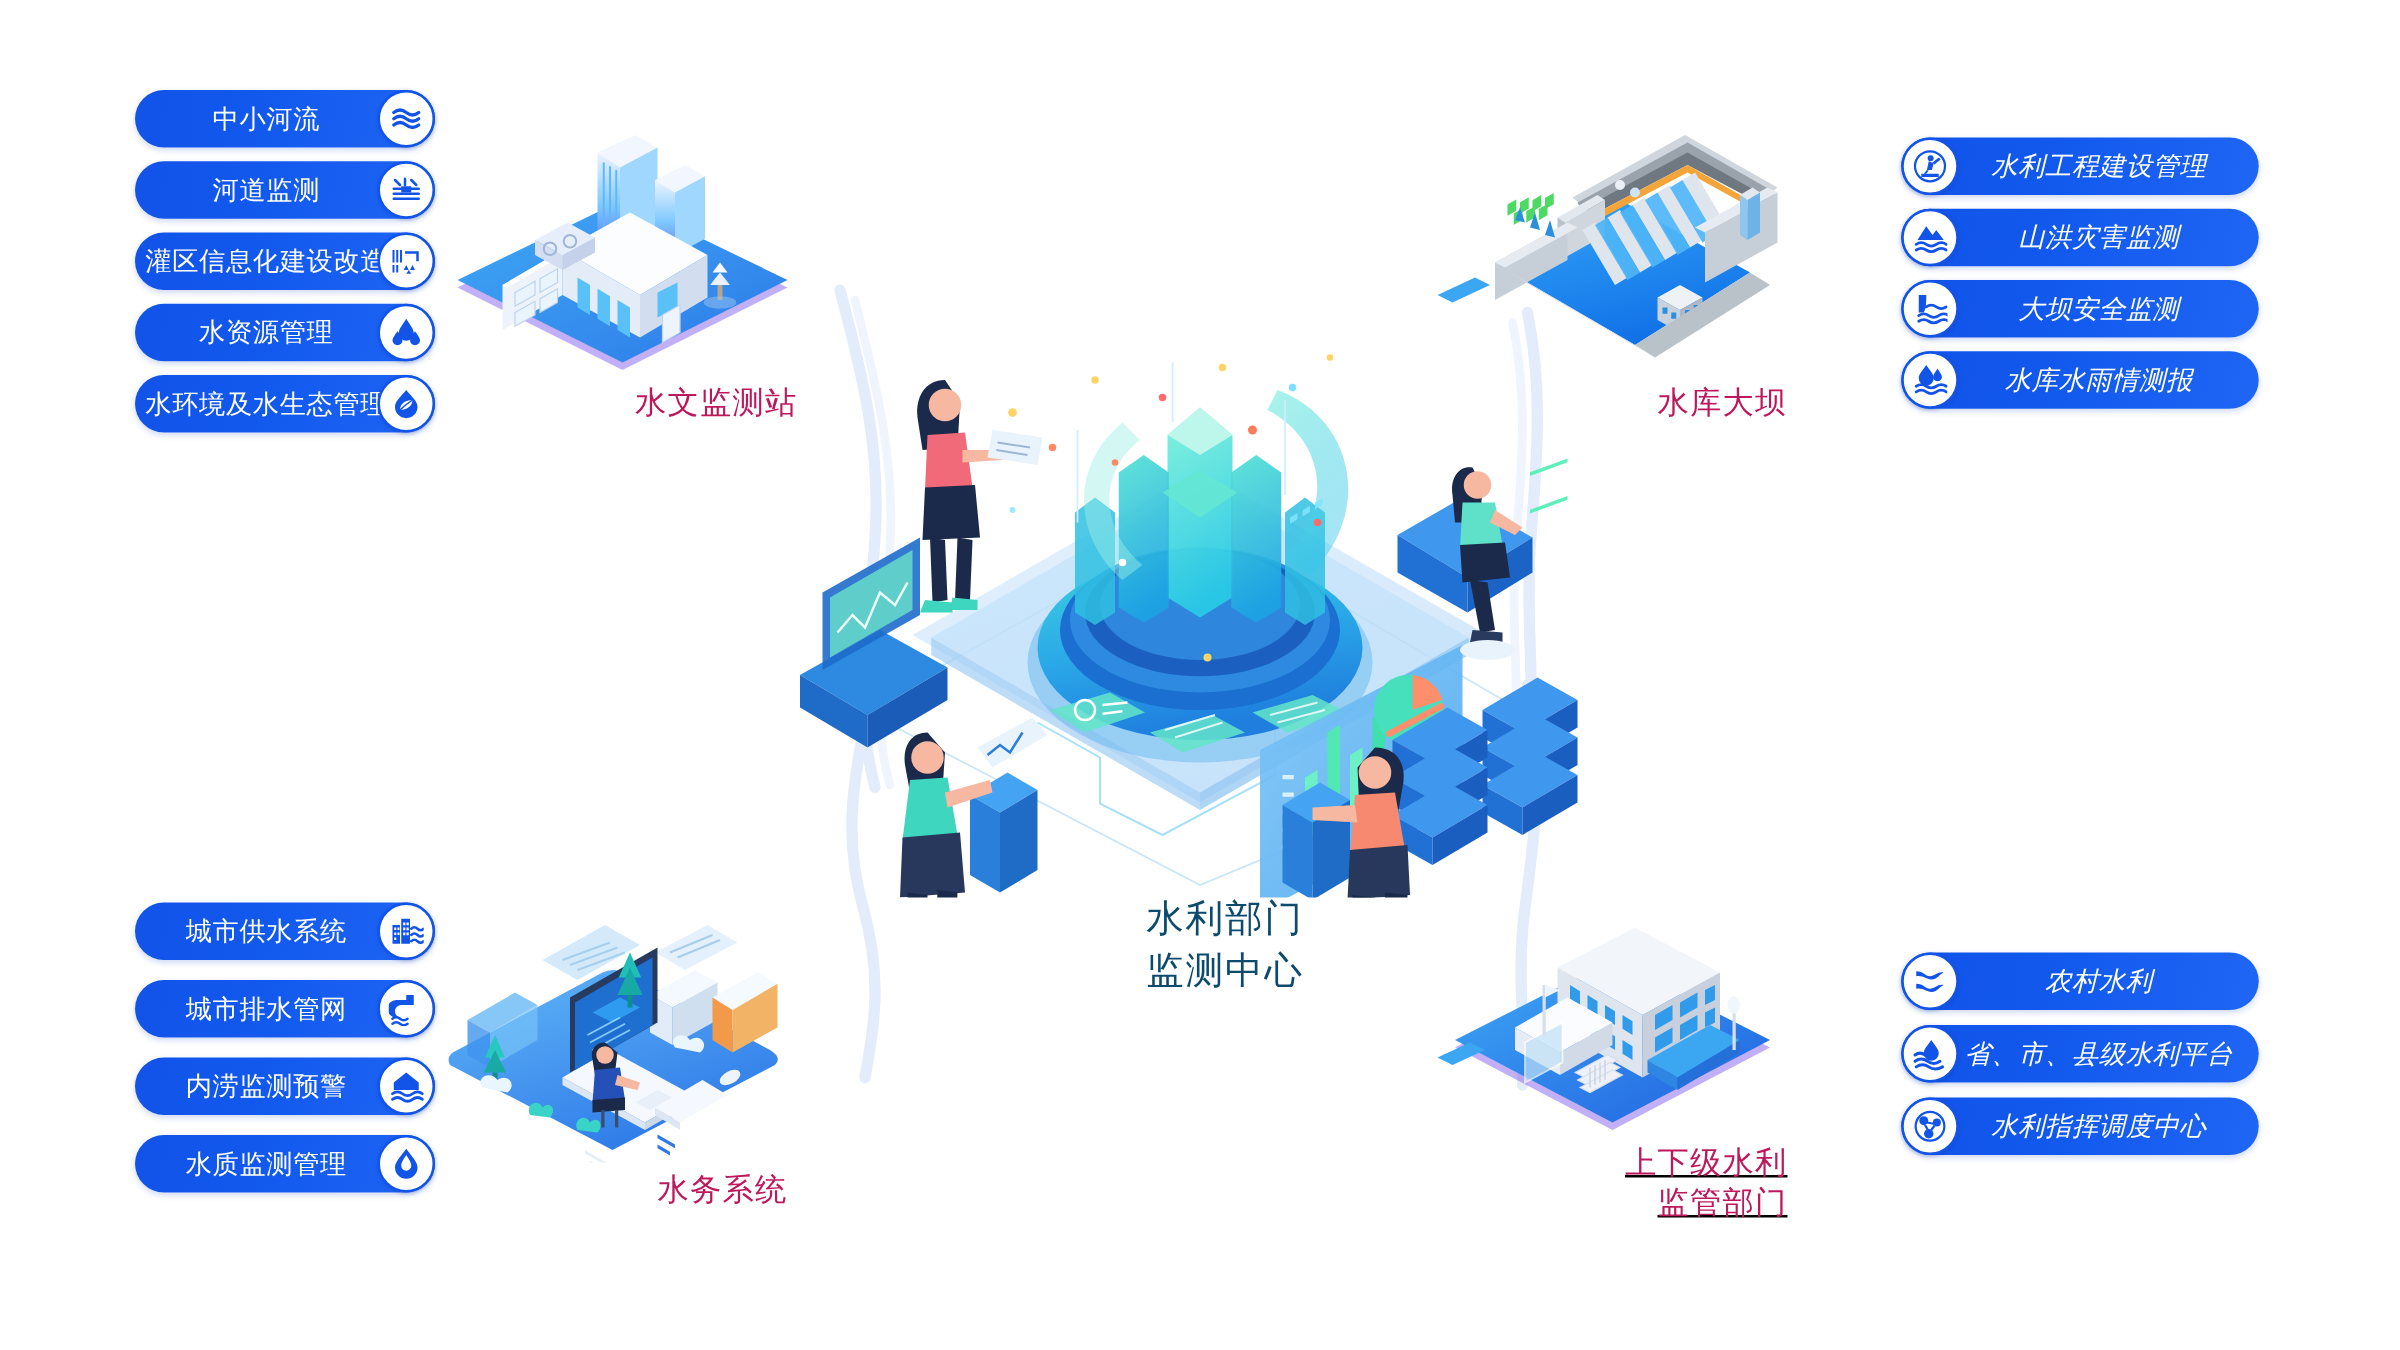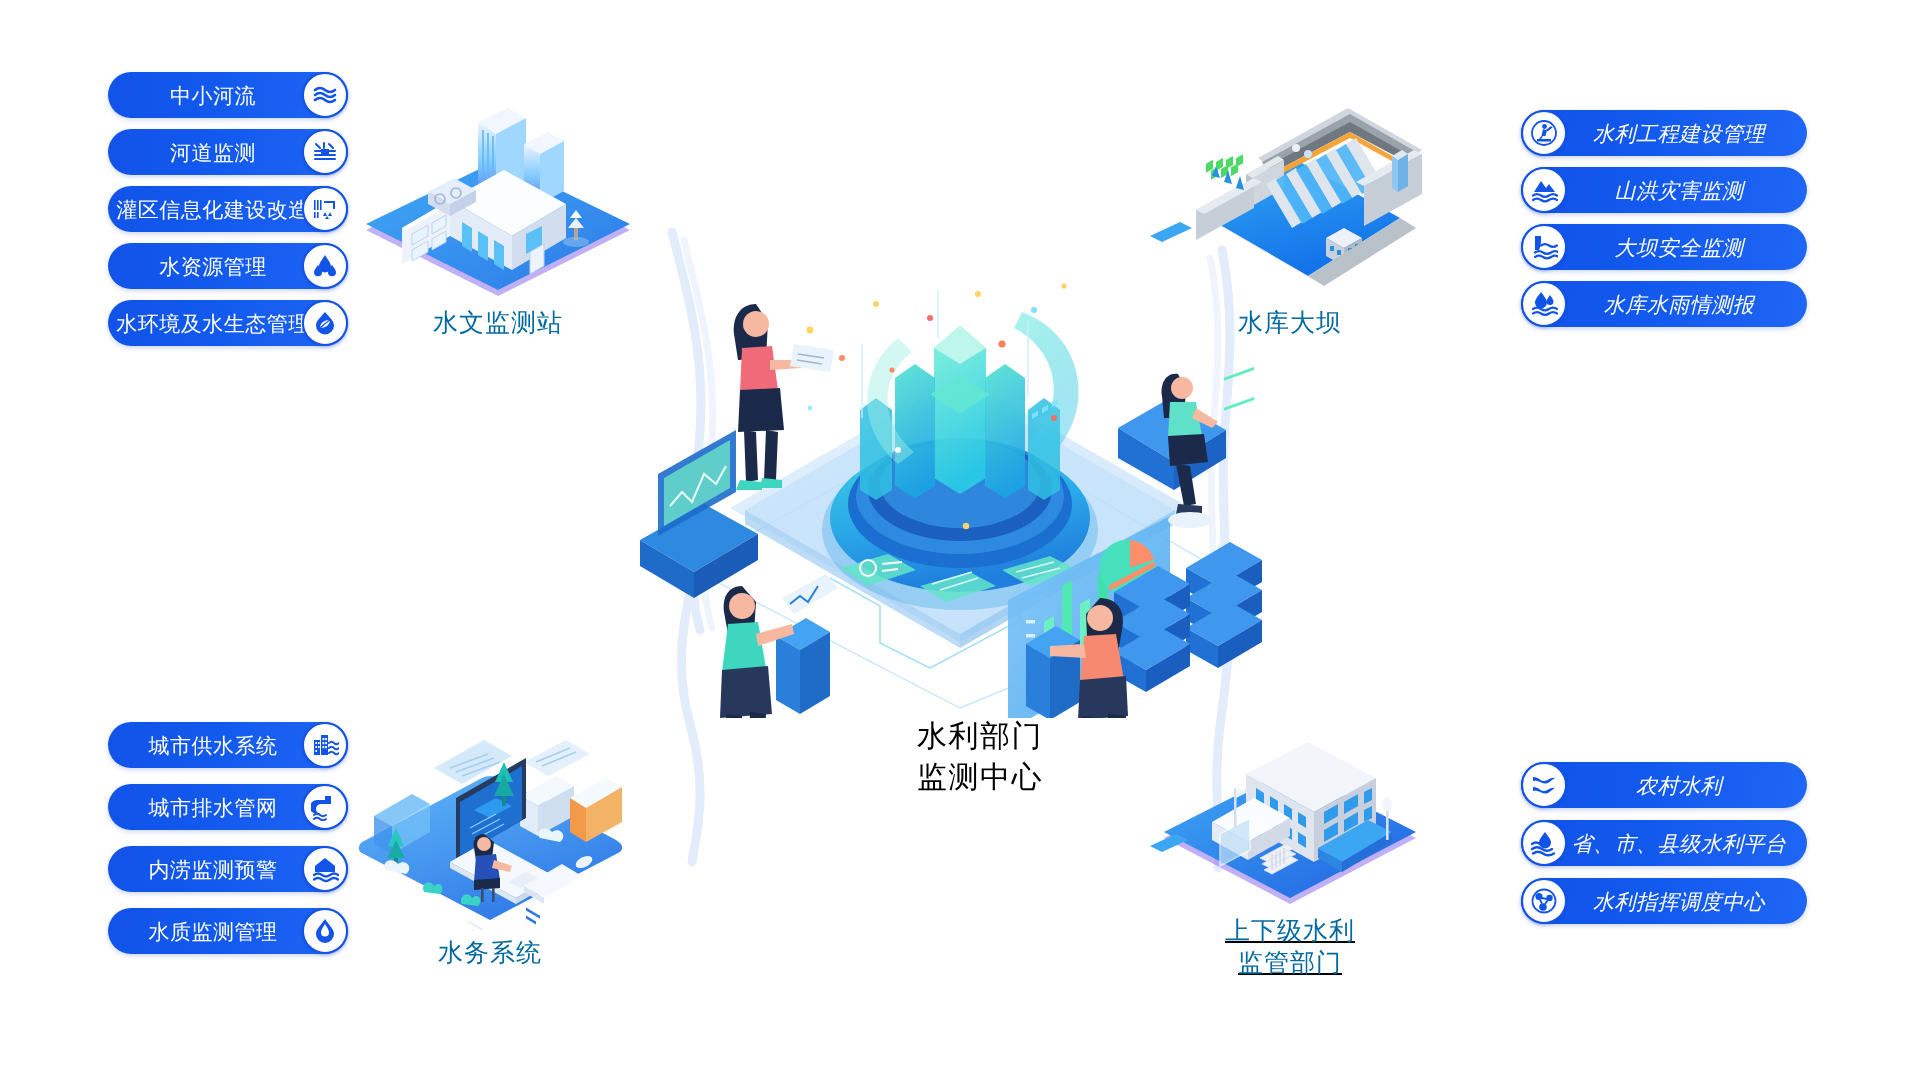--- a/index.html
+++ b/index.html
@@ -108,22 +108,22 @@
   
   .w-lg { width: 240px; }
 
   
   .node {
     position: absolute;
   }
   .node .art { display: block; }
   .node .nlabel {
     margin-top: 6px;
-    text-align: center;
-    color: #0369a1;
+    text-align: right;
+    color: #be185d;
     font-size: 25px;
     line-height: 1.28;
     letter-spacing: 1px;
     white-space: pre-line;
     font-family: "Liberation Sans", "DejaVu Sans", sans-serif;
   }
 
   #node-hydro   { left: 358px;  top: 100px; width: 280px; }
   #node-dam     { left: 1150px; top: 100px; width: 280px; }
   #node-water   { left: 350px;  top: 740px; width: 280px; }
@@ -136,21 +136,21 @@
     top: 268px;
     width: 660px;
     height: 450px;
   }
   #center-label {
     position: absolute;
     left: 810px;
     top: 716px;
     width: 340px;
     text-align: center;
-    color: #000000;
+    color: #0c4a6e;
     font-size: 30px;
     line-height: 1.35;
     letter-spacing: 1.5px;
     white-space: pre-line;
     font-family: "Liberation Sans", "DejaVu Sans", sans-serif;
   }
 </style>
 </head>
 <body>
 

